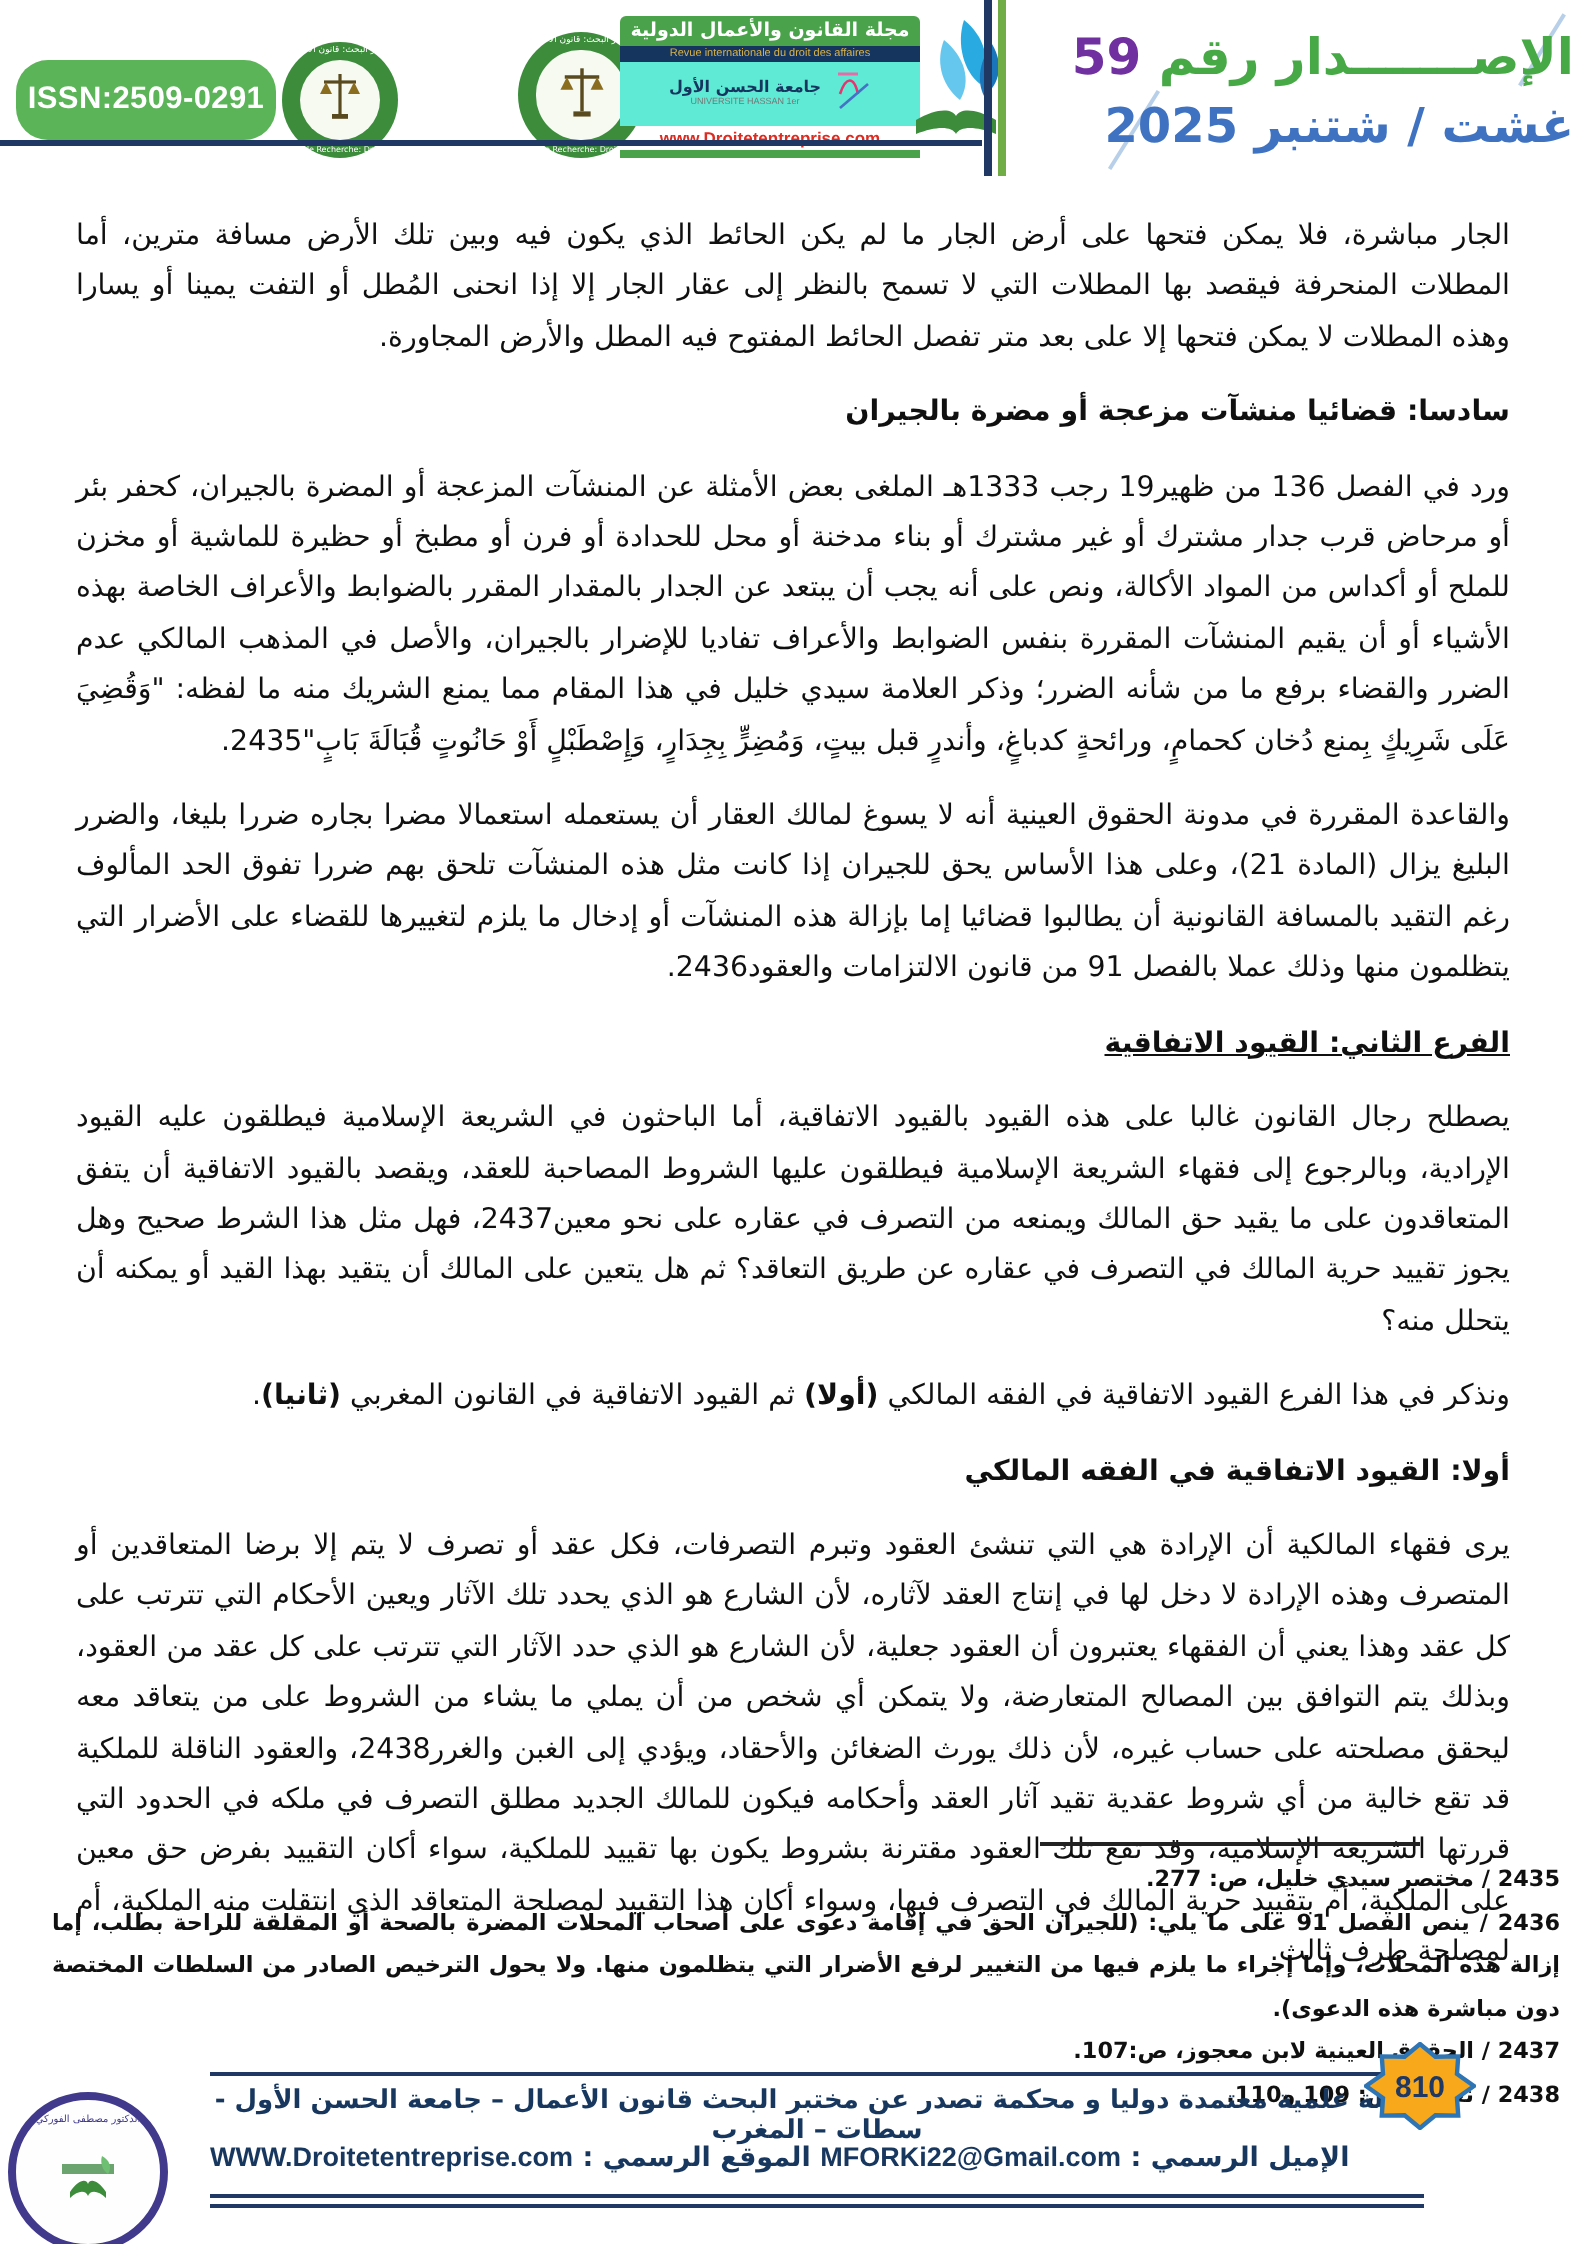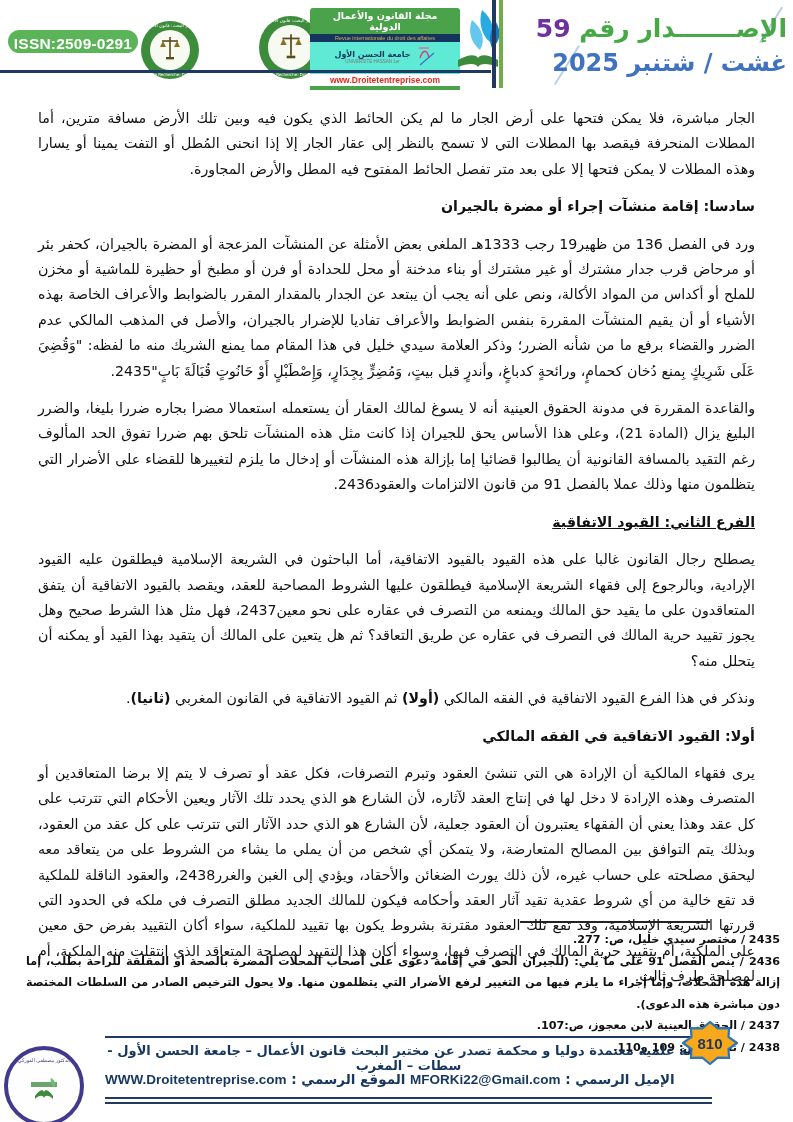--- a/index.html
+++ b/index.html
@@ -1,32 +1,32 @@
 <!DOCTYPE html>
 <html lang="ar" dir="rtl"><head>
 <meta charset="utf-8">
 <style>
   html,body{margin:0;padding:0;background:#ffffff;}
   .page{position:relative;width:793px;height:1122px;background:#ffffff;overflow:hidden;
         font-family:"DejaVu Sans",sans-serif;direction:rtl;}
 
   
-  .issn-pill{position:absolute;left:8px;top:30px;width:130px;height:23px;background:#5bb457;
-    border-radius:16px;color:#fff;font-weight:bold;font-size:15.5px;display:flex;align-items:flex-end;
+  .issn-pill{position:absolute;left:8px;top:30px;width:130px;height:40px;background:#5bb457;
+    border-radius:16px;color:#fff;font-weight:bold;font-size:15.5px;display:flex;align-items:center;
     justify-content:center;font-family:"Liberation Sans",sans-serif;direction:ltr;letter-spacing:.2px;}
   .seal{position:absolute;border-radius:50%;background:#3c8c3c;display:flex;align-items:center;justify-content:center;}
   .seal--a{left:141px;top:21px;width:58px;height:58px;}
   .seal--b{left:259px;top:16px;width:63px;height:63px;}
   .seal-inner{width:70%;height:70%;background:#f6faf1;border-radius:50%;display:flex;align-items:center;justify-content:center;}
   .seal-arc-top{position:absolute;top:2px;left:0;right:0;text-align:center;font-size:4.5px;color:#fff;white-space:nowrap;overflow:hidden;}
   .seal-arc-bottom{position:absolute;bottom:2px;left:0;right:0;text-align:center;font-size:4px;color:#fff;white-space:nowrap;overflow:hidden;direction:ltr;}
 
   .journal-logo{position:absolute;left:310px;top:8px;width:150px;}
   .jl-banner{background:#4aa34a;color:#fff;font-weight:bold;font-size:9.5px;text-align:center;
-    padding:2px 15px;border-radius:3px 3px 0 0;}
+    padding:2px 4px;border-radius:3px 3px 0 0;}
   .jl-sub{background:#15355f;color:#d8b24a;font-size:5.5px;text-align:center;padding:1px 0;direction:ltr;
     font-family:"Liberation Sans",sans-serif;}
   .jl-mid{display:flex;align-items:center;justify-content:center;gap:5px;height:32px;background:#5eead4;}
   .jl-univ{text-align:center;line-height:1.1;}
   .jl-univ-ar{font-size:8px;color:#15355f;font-weight:bold;}
   .jl-univ-fr{font-size:4.5px;color:#777;direction:ltr;font-family:"Liberation Sans",sans-serif;}
   .jl-web{color:#e02b20;font-weight:bold;font-size:8.5px;text-align:center;direction:ltr;
     font-family:"Liberation Sans",sans-serif;padding:1px 0;}
   .jl-bar{height:4px;background:#4aa34a;}
 
@@ -157,21 +157,21 @@
     <div class="slash slash--2"></div>
 
     <div class="issue-block">
       <div class="issue-line1"><span>الإصـــــــدار رقم </span><span class="issue-num">59</span></div>
       <div class="issue-line2">غشت / شتنبر 2025</div>
     </div>
   </div>
 
   <div class="content">
     <p>الجار مباشرة، فلا يمكن فتحها على أرض الجار ما لم يكن الحائط الذي يكون فيه وبين تلك الأرض مسافة مترين، أما المطلات المنحرفة فيقصد بها المطلات التي لا تسمح بالنظر إلى عقار الجار إلا إذا انحنى المُطل أو التفت يمينا أو يسارا وهذه المطلات لا يمكن فتحها إلا على بعد متر تفصل الحائط المفتوح فيه المطل والأرض المجاورة.</p>
-    <p class="h-bold">سادسا: إقامة منشآت إجراء أو مضرة بالجيران</p>
+    <p class="h-bold">سادسا: قضائيا منشآت مزعجة أو مضرة بالجيران</p>
     <p>ورد في الفصل 136 من ظهير19 رجب 1333هـ الملغى بعض الأمثلة عن المنشآت المزعجة أو المضرة بالجيران، كحفر بئر أو مرحاض قرب جدار مشترك أو غير مشترك أو بناء مدخنة أو محل للحدادة أو فرن أو مطبخ أو حظيرة للماشية أو مخزن للملح أو أكداس من المواد الأكالة، ونص على أنه يجب أن يبتعد عن الجدار بالمقدار المقرر بالضوابط والأعراف الخاصة بهذه الأشياء أو أن يقيم المنشآت المقررة بنفس الضوابط والأعراف تفاديا للإضرار بالجيران، والأصل في المذهب المالكي عدم الضرر والقضاء برفع ما من شأنه الضرر؛ وذكر العلامة سيدي خليل في هذا المقام مما يمنع الشريك منه ما لفظه: "وَقُضِيَ عَلَى شَرِيكٍ بِمنع دُخان كحمامٍ، ورائحةٍ كدباغٍ، وأندرٍ قبل بيتٍ، وَمُضِرٍّ بِجِدَارٍ، وَإِصْطَبْلٍ أَوْ حَانُوتٍ قُبَالَةَ بَابٍ"2435.</p>
     <p>والقاعدة المقررة في مدونة الحقوق العينية أنه لا يسوغ لمالك العقار أن يستعمله استعمالا مضرا بجاره ضررا بليغا، والضرر البليغ يزال (المادة 21)، وعلى هذا الأساس يحق للجيران إذا كانت مثل هذه المنشآت تلحق بهم ضررا تفوق الحد المألوف رغم التقيد بالمسافة القانونية أن يطالبوا قضائيا إما بإزالة هذه المنشآت أو إدخال ما يلزم لتغييرها للقضاء على الأضرار التي يتظلمون منها وذلك عملا بالفصل 91 من قانون الالتزامات والعقود2436.</p>
     <p class="h-underline">الفرع الثاني: القيود الاتفاقية</p>
     <p>يصطلح رجال القانون غالبا على هذه القيود بالقيود الاتفاقية، أما الباحثون في الشريعة الإسلامية فيطلقون عليه القيود الإرادية، وبالرجوع إلى فقهاء الشريعة الإسلامية فيطلقون عليها الشروط المصاحبة للعقد، ويقصد بالقيود الاتفاقية أن يتفق المتعاقدون على ما يقيد حق المالك ويمنعه من التصرف في عقاره على نحو معين2437، فهل مثل هذا الشرط صحيح وهل يجوز تقييد حرية المالك في التصرف في عقاره عن طريق التعاقد؟ ثم هل يتعين على المالك أن يتقيد بهذا القيد أو يمكنه أن يتحلل منه؟</p>
     <p><span>ونذكر في هذا الفرع القيود الاتفاقية في الفقه المالكي </span><span class="h-bold">(أولا)</span><span> ثم القيود الاتفاقية في القانون المغربي </span><span class="h-bold">(ثانيا)</span><span>.</span></p>
     <p class="h-bold">أولا: القيود الاتفاقية في الفقه المالكي</p>
     <p>يرى فقهاء المالكية أن الإرادة هي التي تنشئ العقود وتبرم التصرفات، فكل عقد أو تصرف لا يتم إلا برضا المتعاقدين أو المتصرف وهذه الإرادة لا دخل لها في إنتاج العقد لآثاره، لأن الشارع هو الذي يحدد تلك الآثار ويعين الأحكام التي تترتب على كل عقد وهذا يعني أن الفقهاء يعتبرون أن العقود جعلية، لأن الشارع هو الذي حدد الآثار التي تترتب على كل عقد من العقود، وبذلك يتم التوافق بين المصالح المتعارضة، ولا يتمكن أي شخص من أن يملي ما يشاء من الشروط على من يتعاقد معه ليحقق مصلحته على حساب غيره، لأن ذلك يورث الضغائن والأحقاد، ويؤدي إلى الغبن والغرر2438، والعقود الناقلة للملكية قد تقع خالية من أي شروط عقدية تقيد آثار العقد وأحكامه فيكون للمالك الجديد مطلق التصرف في ملكه في الحدود التي قررتها الشريعة الإسلامية، وقد تقع تلك العقود مقترنة بشروط يكون بها تقييد للملكية، سواء أكان التقييد بفرض حق معين على الملكية، أم بتقييد حرية المالك في التصرف فيها، وسواء أكان هذا التقييد لمصلحة المتعاقد الذي انتقلت منه الملكية، أم لمصلحة طرف ثالث.</p>
   </div>
 
   <div class="footnote-sep"></div>

